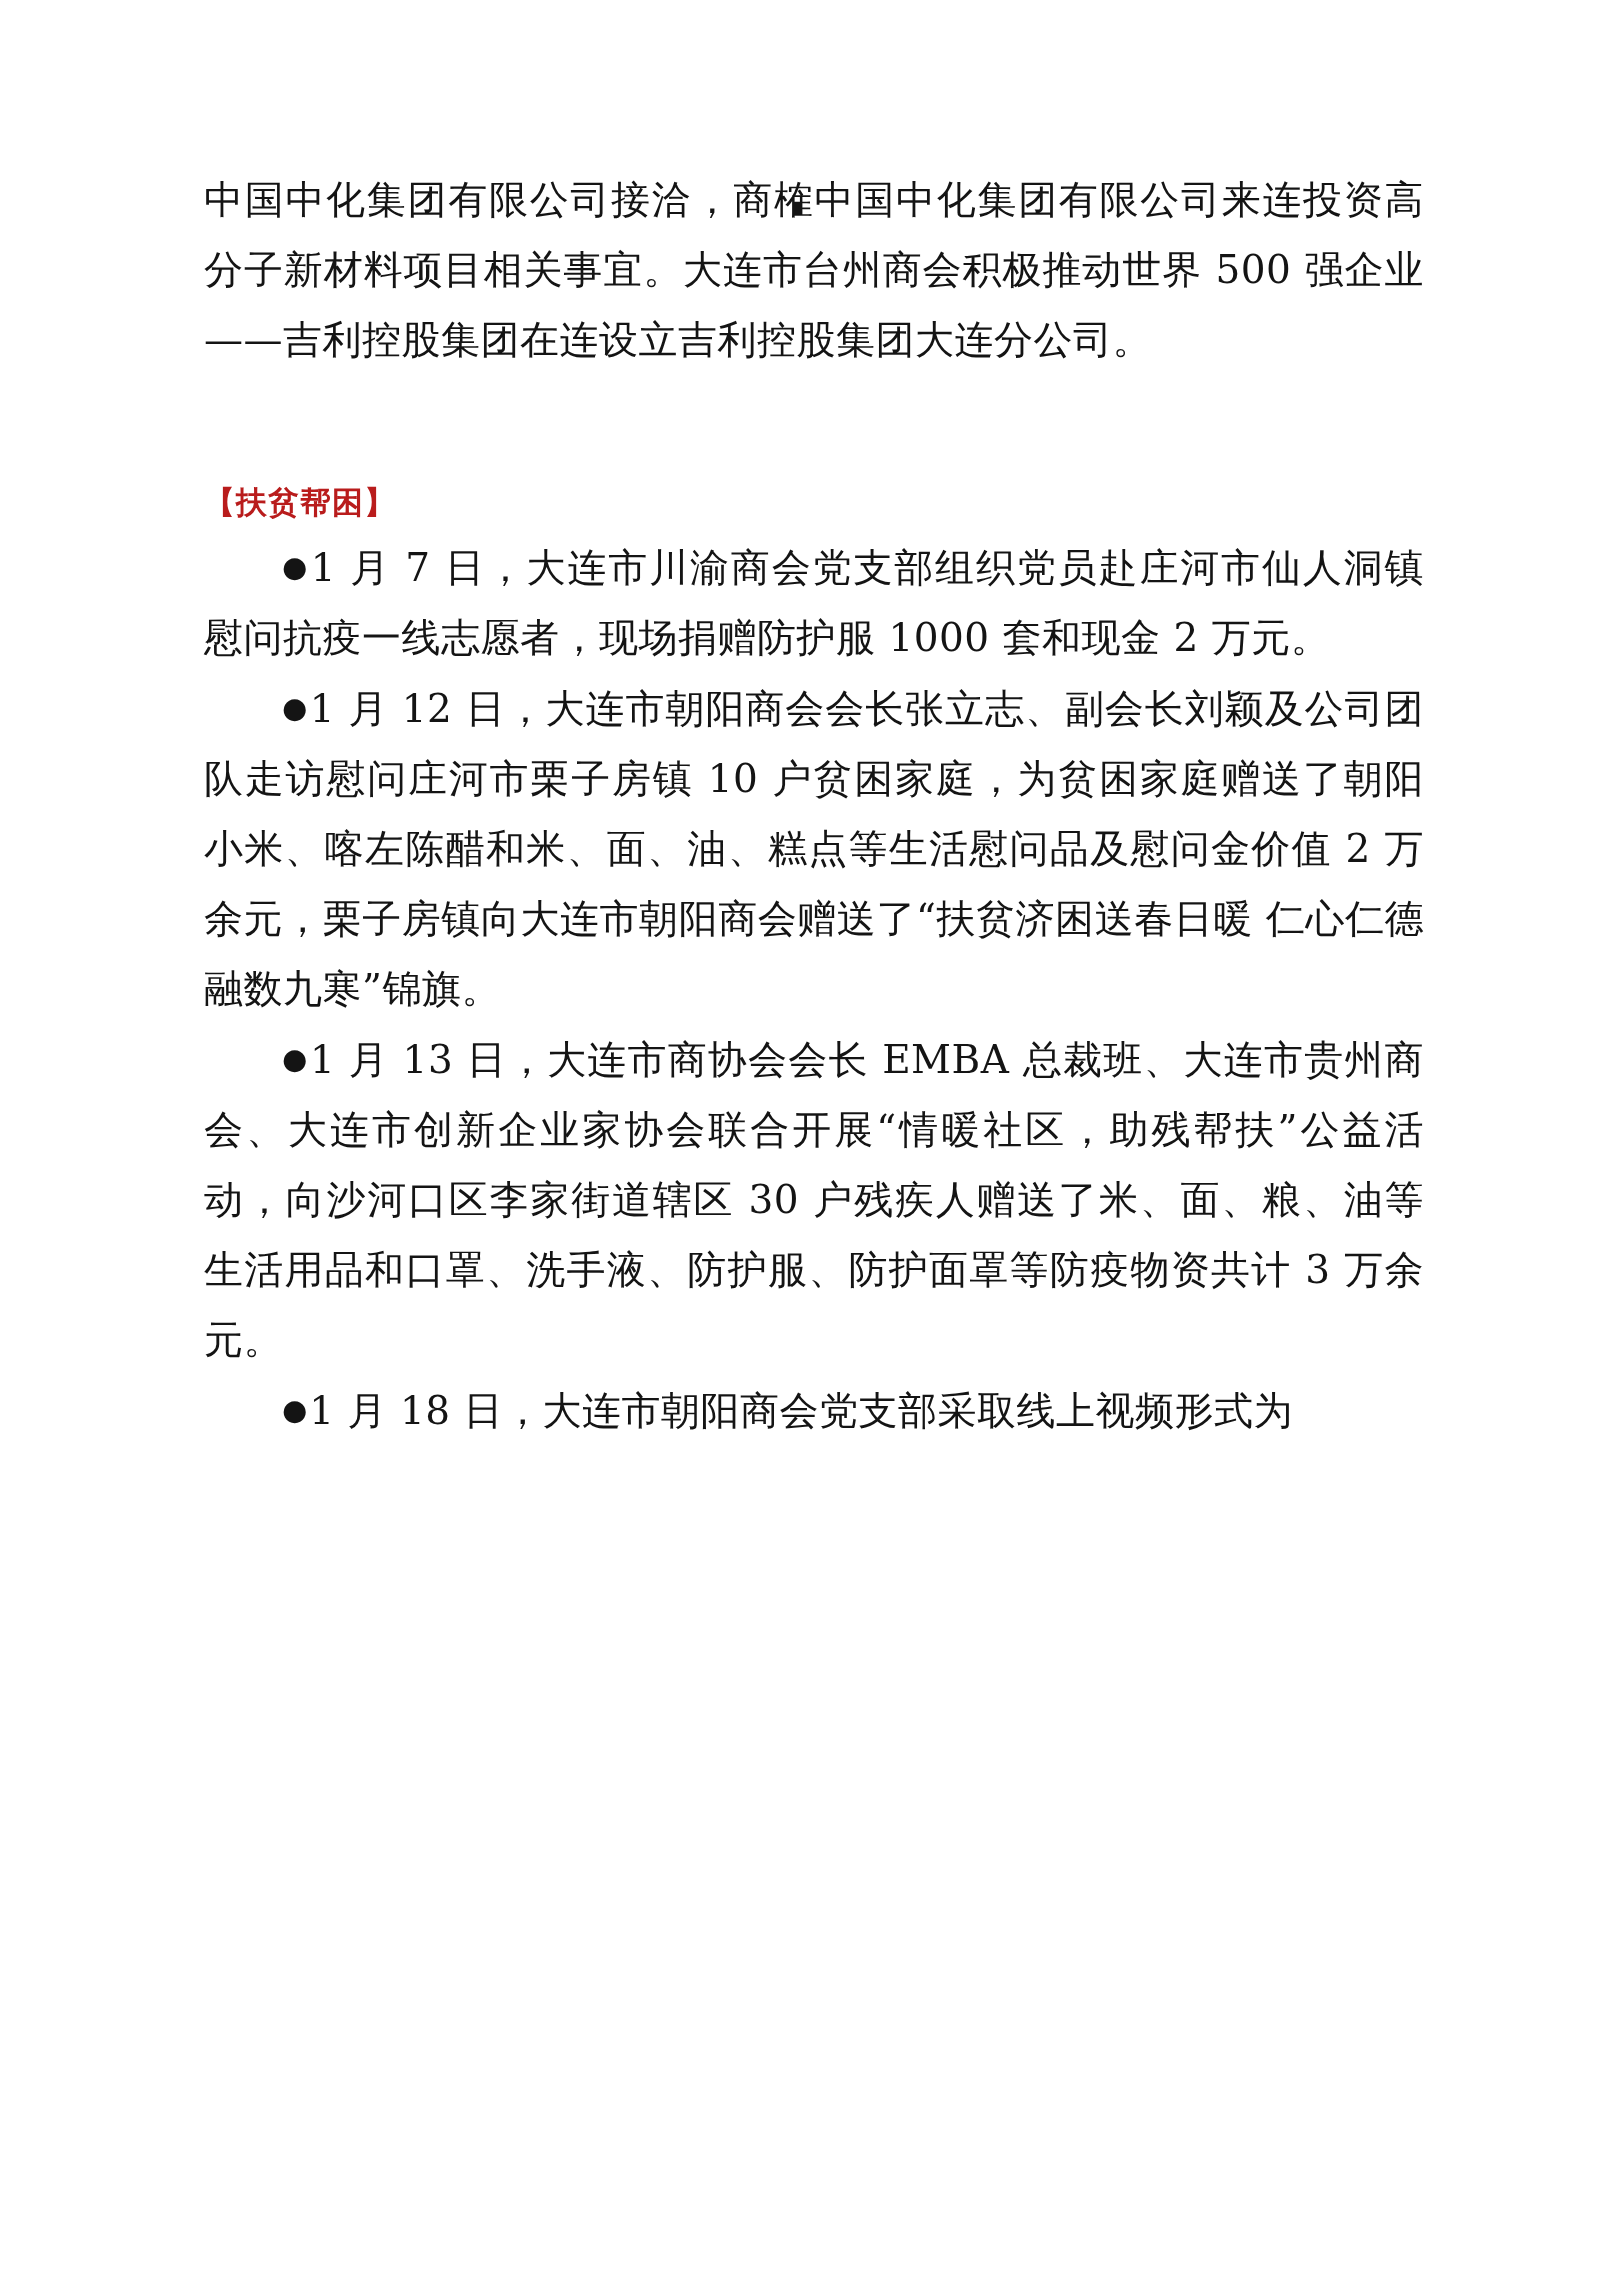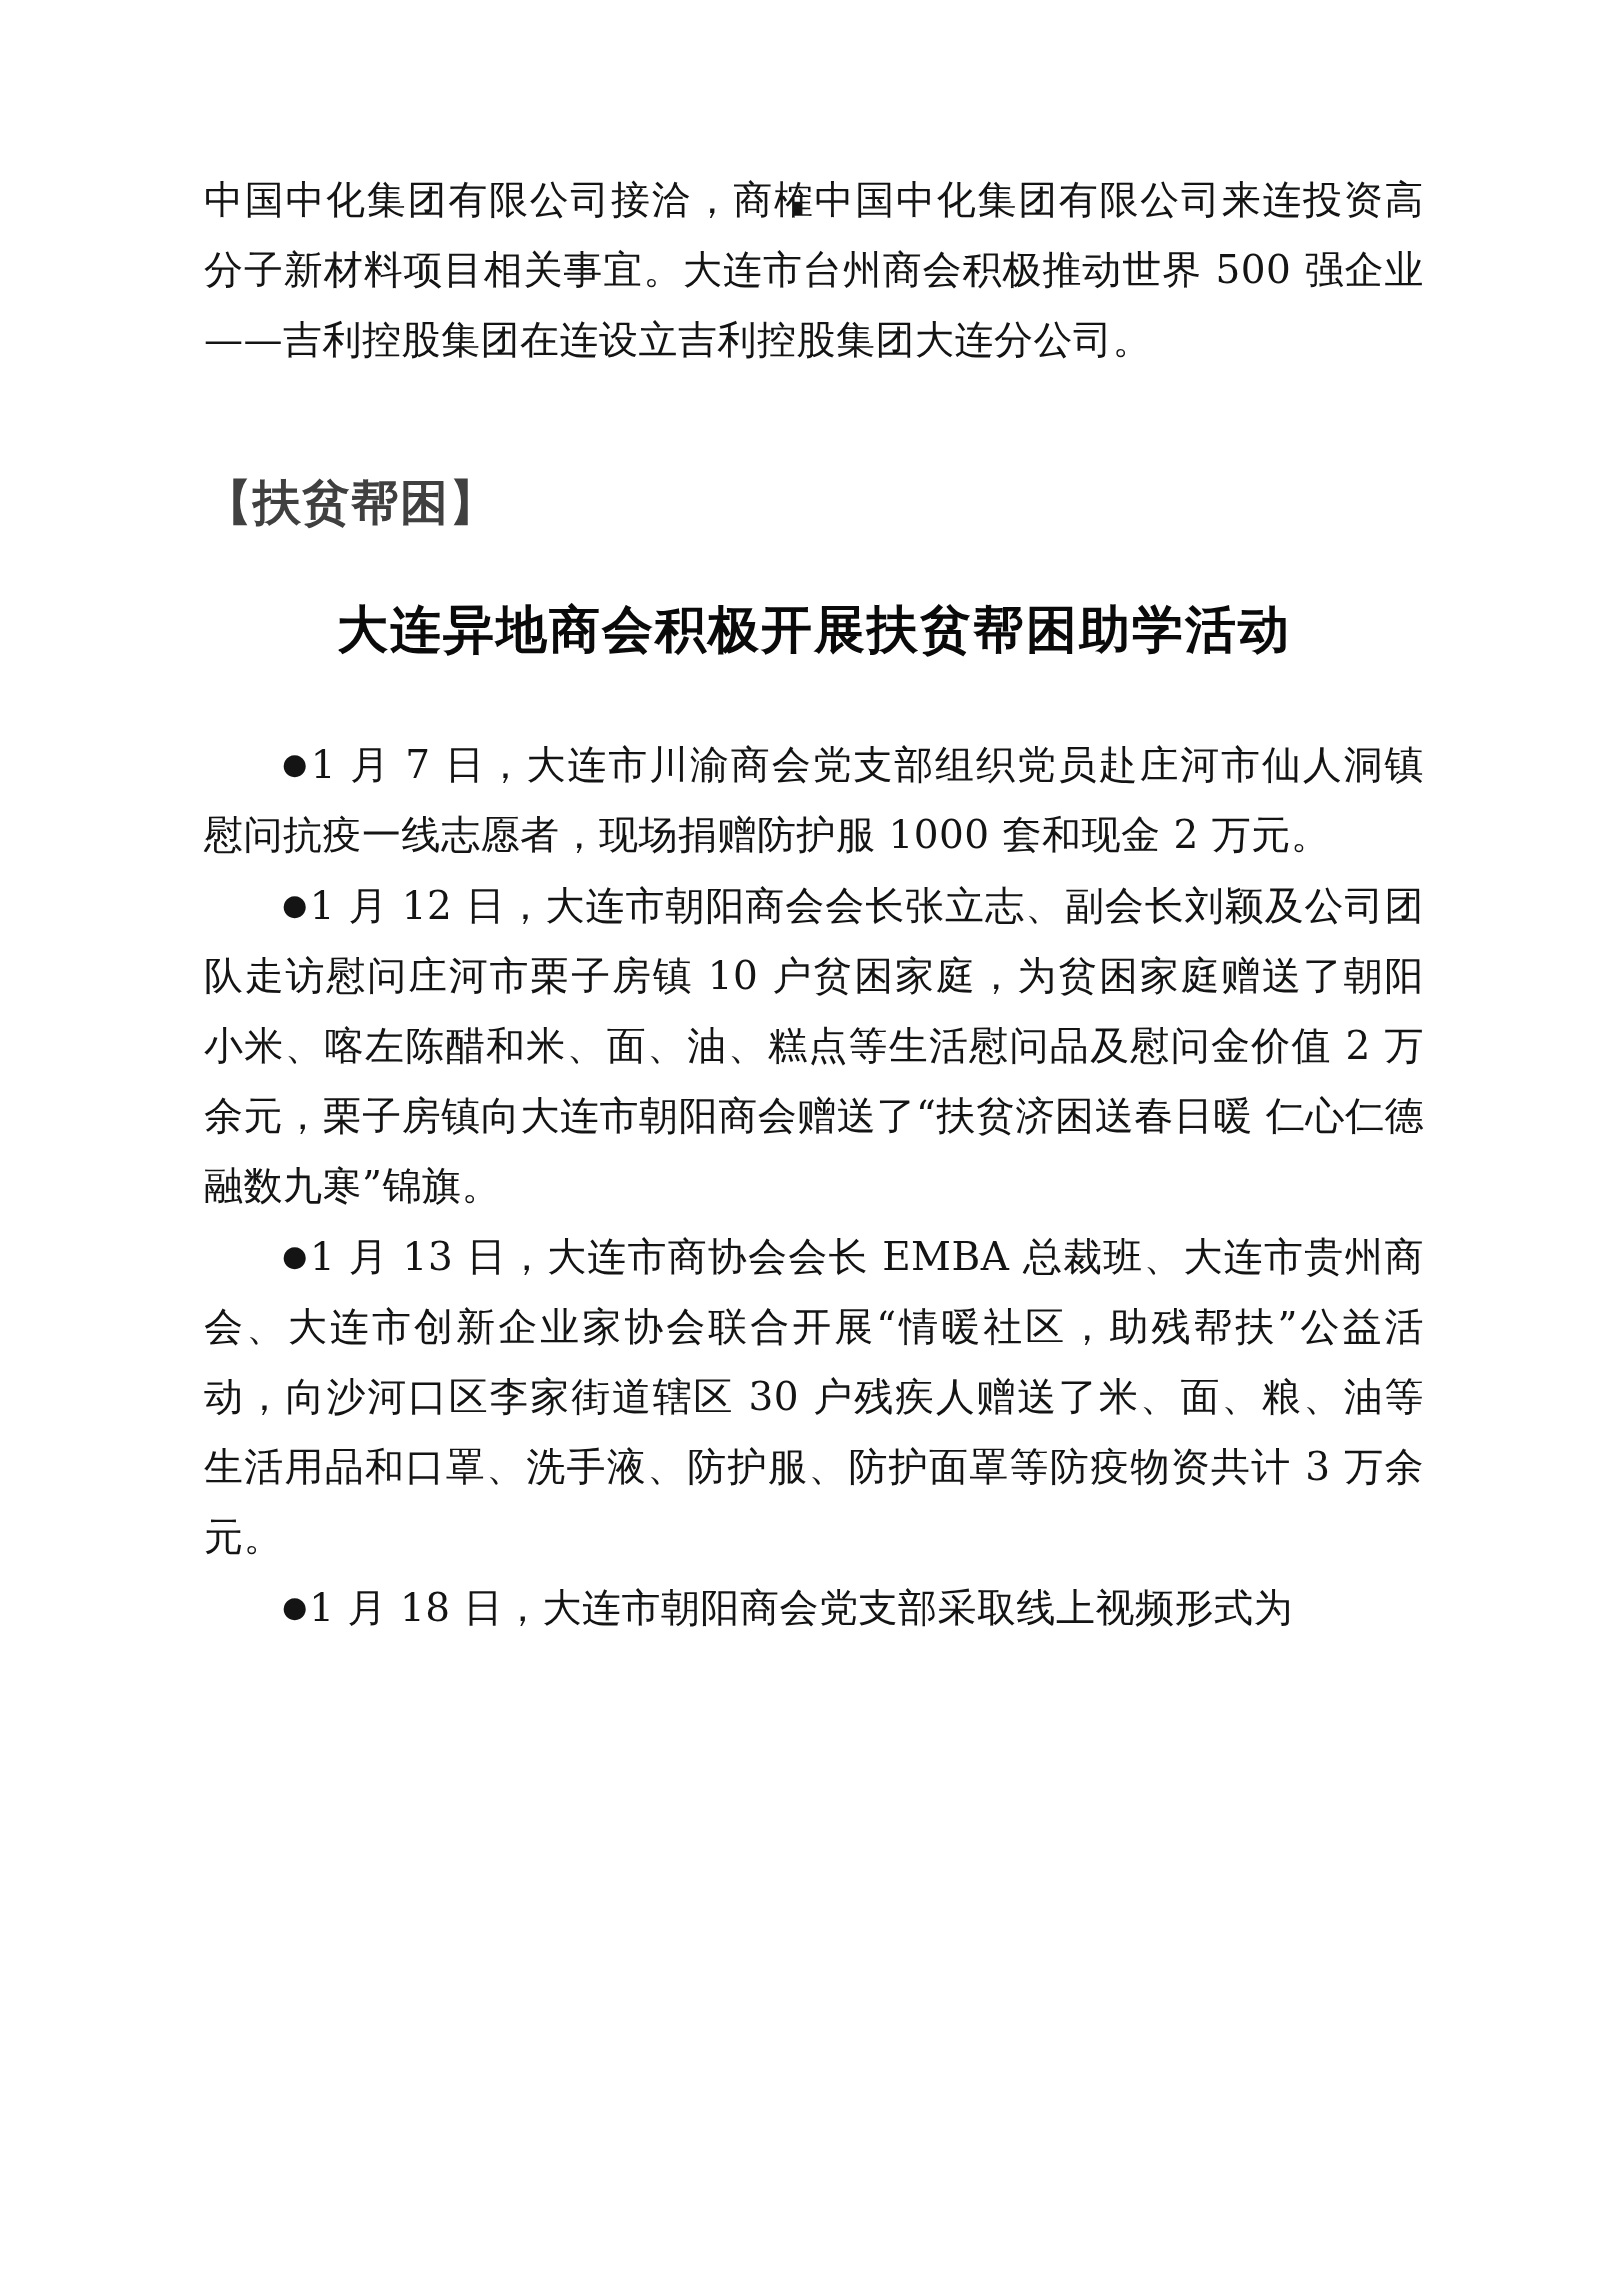--- a/index.html
+++ b/index.html
@@ -49,25 +49,25 @@
   }
 
   .para-bullet {
     text-indent: 78px;
     margin-top: 0;
   }
 
   
   .section-label {
     font-family: "DejaVu Sans", "Liberation Sans", sans-serif;
-    font-size: 48px;
+    font-size: 31px;
     font-weight: bold;
     line-height: 59px;
     letter-spacing: 1px;
-    color: #404040;
+    color: #b91c1c;
     margin: 0;
   }
 
   .label-block {
     margin-top: 98px;
   }
 
   
   .headline {
     font-family: "DejaVu Sans", "Liberation Sans", sans-serif;
@@ -121,23 +121,20 @@
 <div class="page">
 
   <div class="content">
 
     <p class="para para-cont">中国中化集团有限公司接洽，商榷中国中化集团有限公司来连投资高分子新材料项目相关事宜。大连市台州商会积极推动世界 500 强企业——吉利控股集团在连设立吉利控股集团大连分公司。</p>
 
     <div class="label-block">
       <p class="section-label">【扶贫帮困】</p>
     </div>
 
-    <div class="headline-block">
-      <h1 class="headline">大连异地商会积极开展扶贫帮困助学活动</h1>
-    </div>
 
     <div class="bullets">
 
       <p class="para para-bullet"><span class="bullet-dot">●</span><span>1 月 7 日，大连市川渝商会党支部组织党员赴庄河市仙人洞镇慰问抗疫一线志愿者，现场捐赠防护服 1000 套和现金 2 万元。</span></p>
 
       <p class="para para-bullet"><span class="bullet-dot">●</span><span>1 月 12 日，大连市朝阳商会会长张立志、副会长刘颖及公司团队走访慰问庄河市栗子房镇 10 户贫困家庭，为贫困家庭赠送了朝阳小米、喀左陈醋和米、面、油、糕点等生活慰问品及慰问金价值 2 万余元，栗子房镇向大连市朝阳商会赠送了“扶贫济困送春日暖 仁心仁德融数九寒”锦旗。</span></p>
 
       <p class="para para-bullet"><span class="bullet-dot">●</span><span>1 月 13 日，大连市商协会会长 EMBA 总裁班、大连市贵州商会、大连市创新企业家协会联合开展“情暖社区，助残帮扶”公益活动，向沙河口区李家街道辖区 30 户残疾人赠送了米、面、粮、油等生活用品和口罩、洗手液、防护服、防护面罩等防疫物资共计 3 万余元。</span></p>
 
       <p class="para para-bullet"><span class="bullet-dot">●</span><span>1 月 18 日，大连市朝阳商会党支部采取线上视频形式为</span></p>

